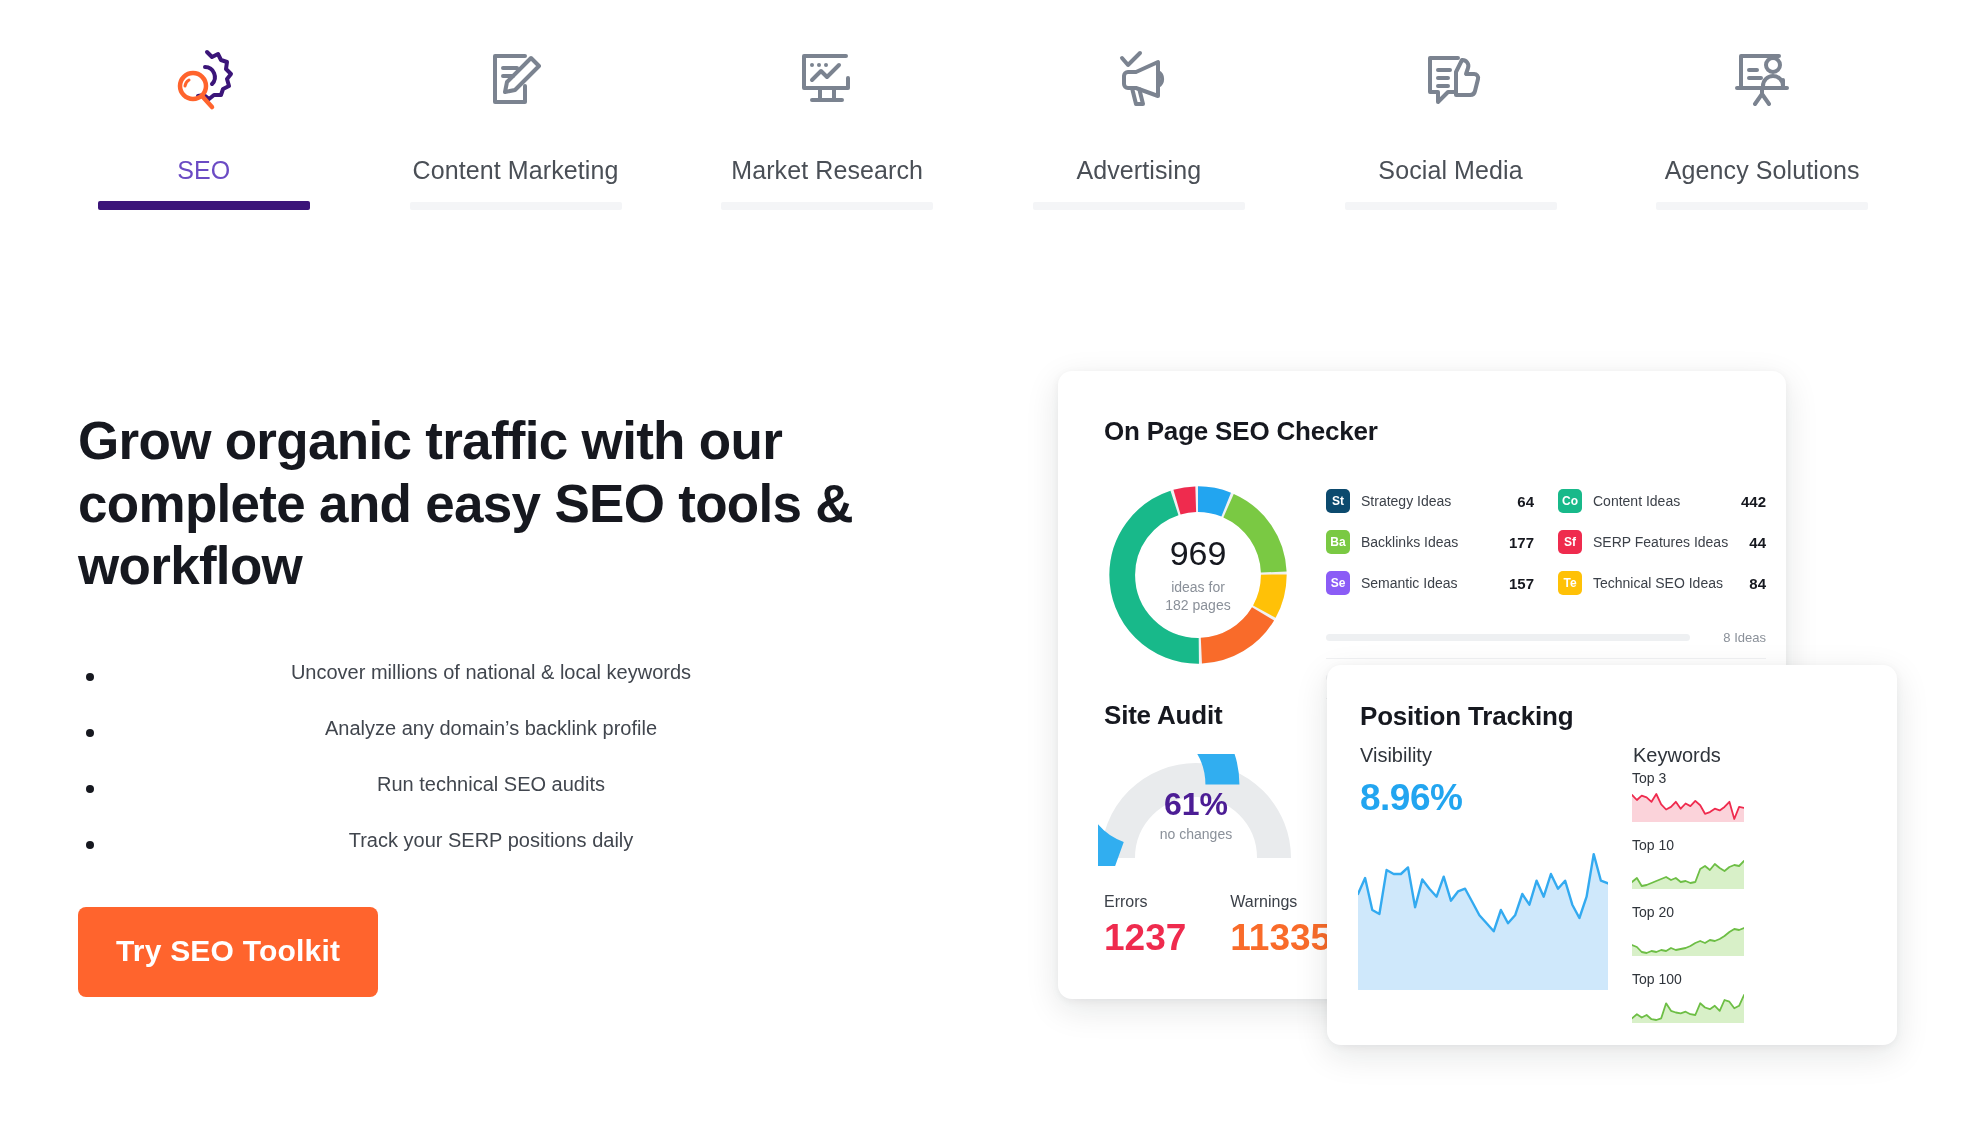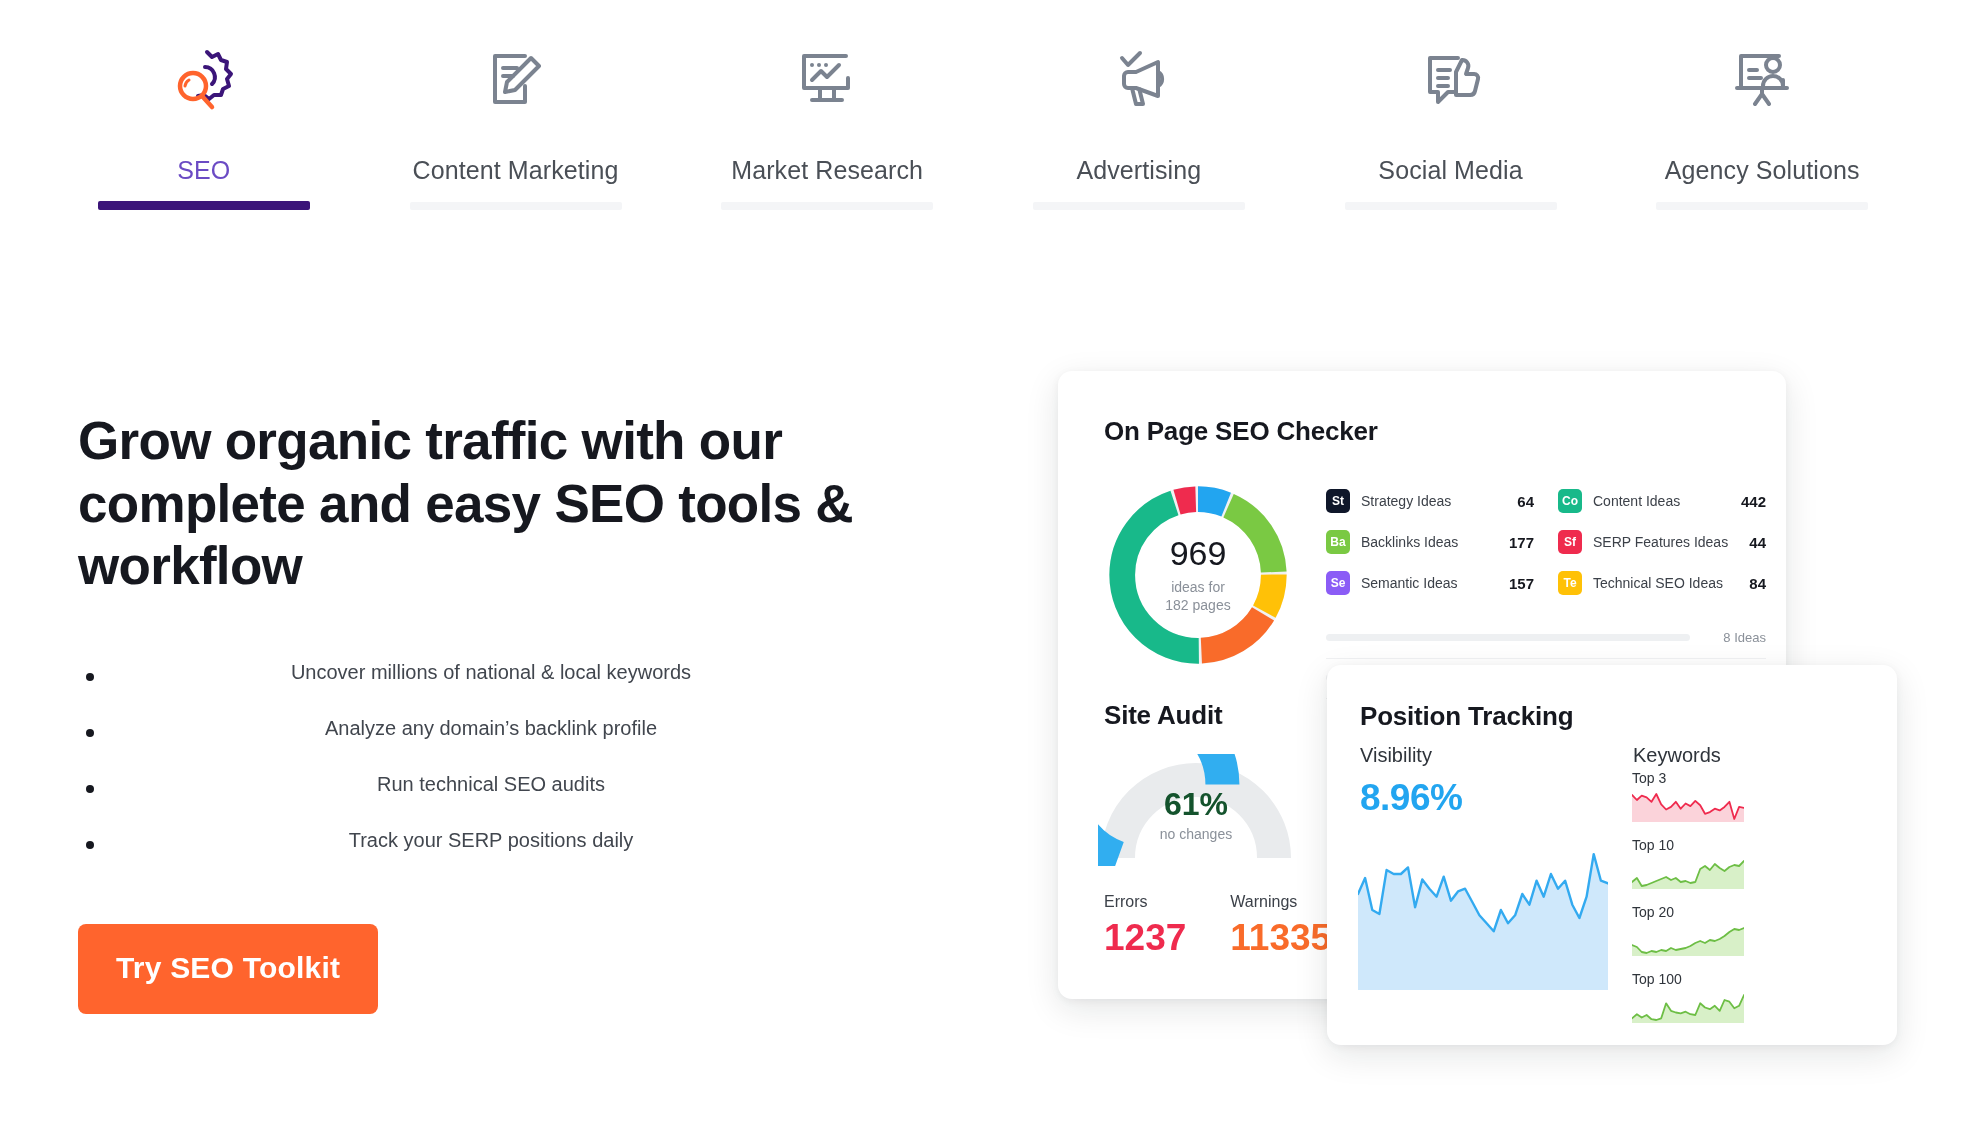--- a/index.html
+++ b/index.html
@@ -55,21 +55,21 @@
     font-size: 20px; color: #41464e; line-height: 1.2;
     padding-left: 36px; margin-bottom: 32px; text-align: center;
   }
   .bullets li::before {
     content: "";
     position: absolute; left: 8px; top: 13px;
     width: 8px; height: 8px; border-radius: 50%;
     background: #16181f;
   }
   .cta {
-    display: inline-block; margin-top: 40px;
+    display: inline-block; margin-top: 23px;
     background: #ff642d; color: #fff;
     font-size: 30px; font-weight: 700;
     padding: 27px 38px 29px 38px;
     border: none; border-radius: 8px; cursor: pointer;
     letter-spacing: .2px;
     font-family: "Liberation Sans", sans-serif;
   }
 
   
   .card {
@@ -116,21 +116,21 @@
   .bar-fill { height: 7px; border-radius: 4px; background: #5ec0f5; }
   .bar-label { font-size: 13px; color: #8a9099; width: 56px; text-align: right; white-space: nowrap; }
 
   
   .audit-head { position: absolute; left: 46px; top: 329px; }
   .gauge-wrap { position: absolute; left: 40px; top: 383px; width: 196px; height: 112px; }
   .gauge-center {
     position: absolute; left: 0; top: 34px; width: 196px;
     display:flex; flex-direction:column; align-items:center;
   }
-  .gauge-num { font-size: 32px; font-weight: 700; color: #14532d; line-height:1; }
+  .gauge-num { font-size: 32px; font-weight: 700; color: #4c1d95; line-height:1; }
   .gauge-sub { margin-top: 6px; font-size: 14px; color: #8a9099; }
 
   .stats { position: absolute; left: 46px; top: 522px; display: flex; gap: 44px; }
   .stat-lbl { font-size: 16px; color: #3c4149; }
   .stat-num { margin-top: 8px; font-size: 37px; font-weight: 700; line-height: 1; text-align: right; }
 
   
   .pos-title { position: absolute; left: 33px; top: 36px; }
   .vis-lbl { position: absolute; left: 33px; top: 79px; font-size: 20px; color: #2f343b; }
   .vis-val { position: absolute; left: 33px; top: 112px; font-size: 37px; font-weight: 700; color: #22a5f0; letter-spacing:-.5px; }
@@ -262,21 +262,21 @@
         <div class="donut-num">969</div>
         <div class="donut-sub">
           <span>ideas for</span><br>
           <span>182 pages</span>
         </div>
       </div>
     </div>
 
     <div class="legend">
       <div class="leg">
-        <span class="leg-badge" style="background:#0f172a">St</span>
+        <span class="leg-badge" style="background:#0c4a6e">St</span>
         <span class="leg-name">Strategy Ideas</span>
         <span class="leg-val">64</span>
       </div>
       <div class="leg">
         <span class="leg-badge" style="background:#18b98a">Co</span>
         <span class="leg-name">Content Ideas</span>
         <span class="leg-val">442</span>
       </div>
       <div class="leg">
         <span class="leg-badge" style="background:#7ac943">Ba</span>

